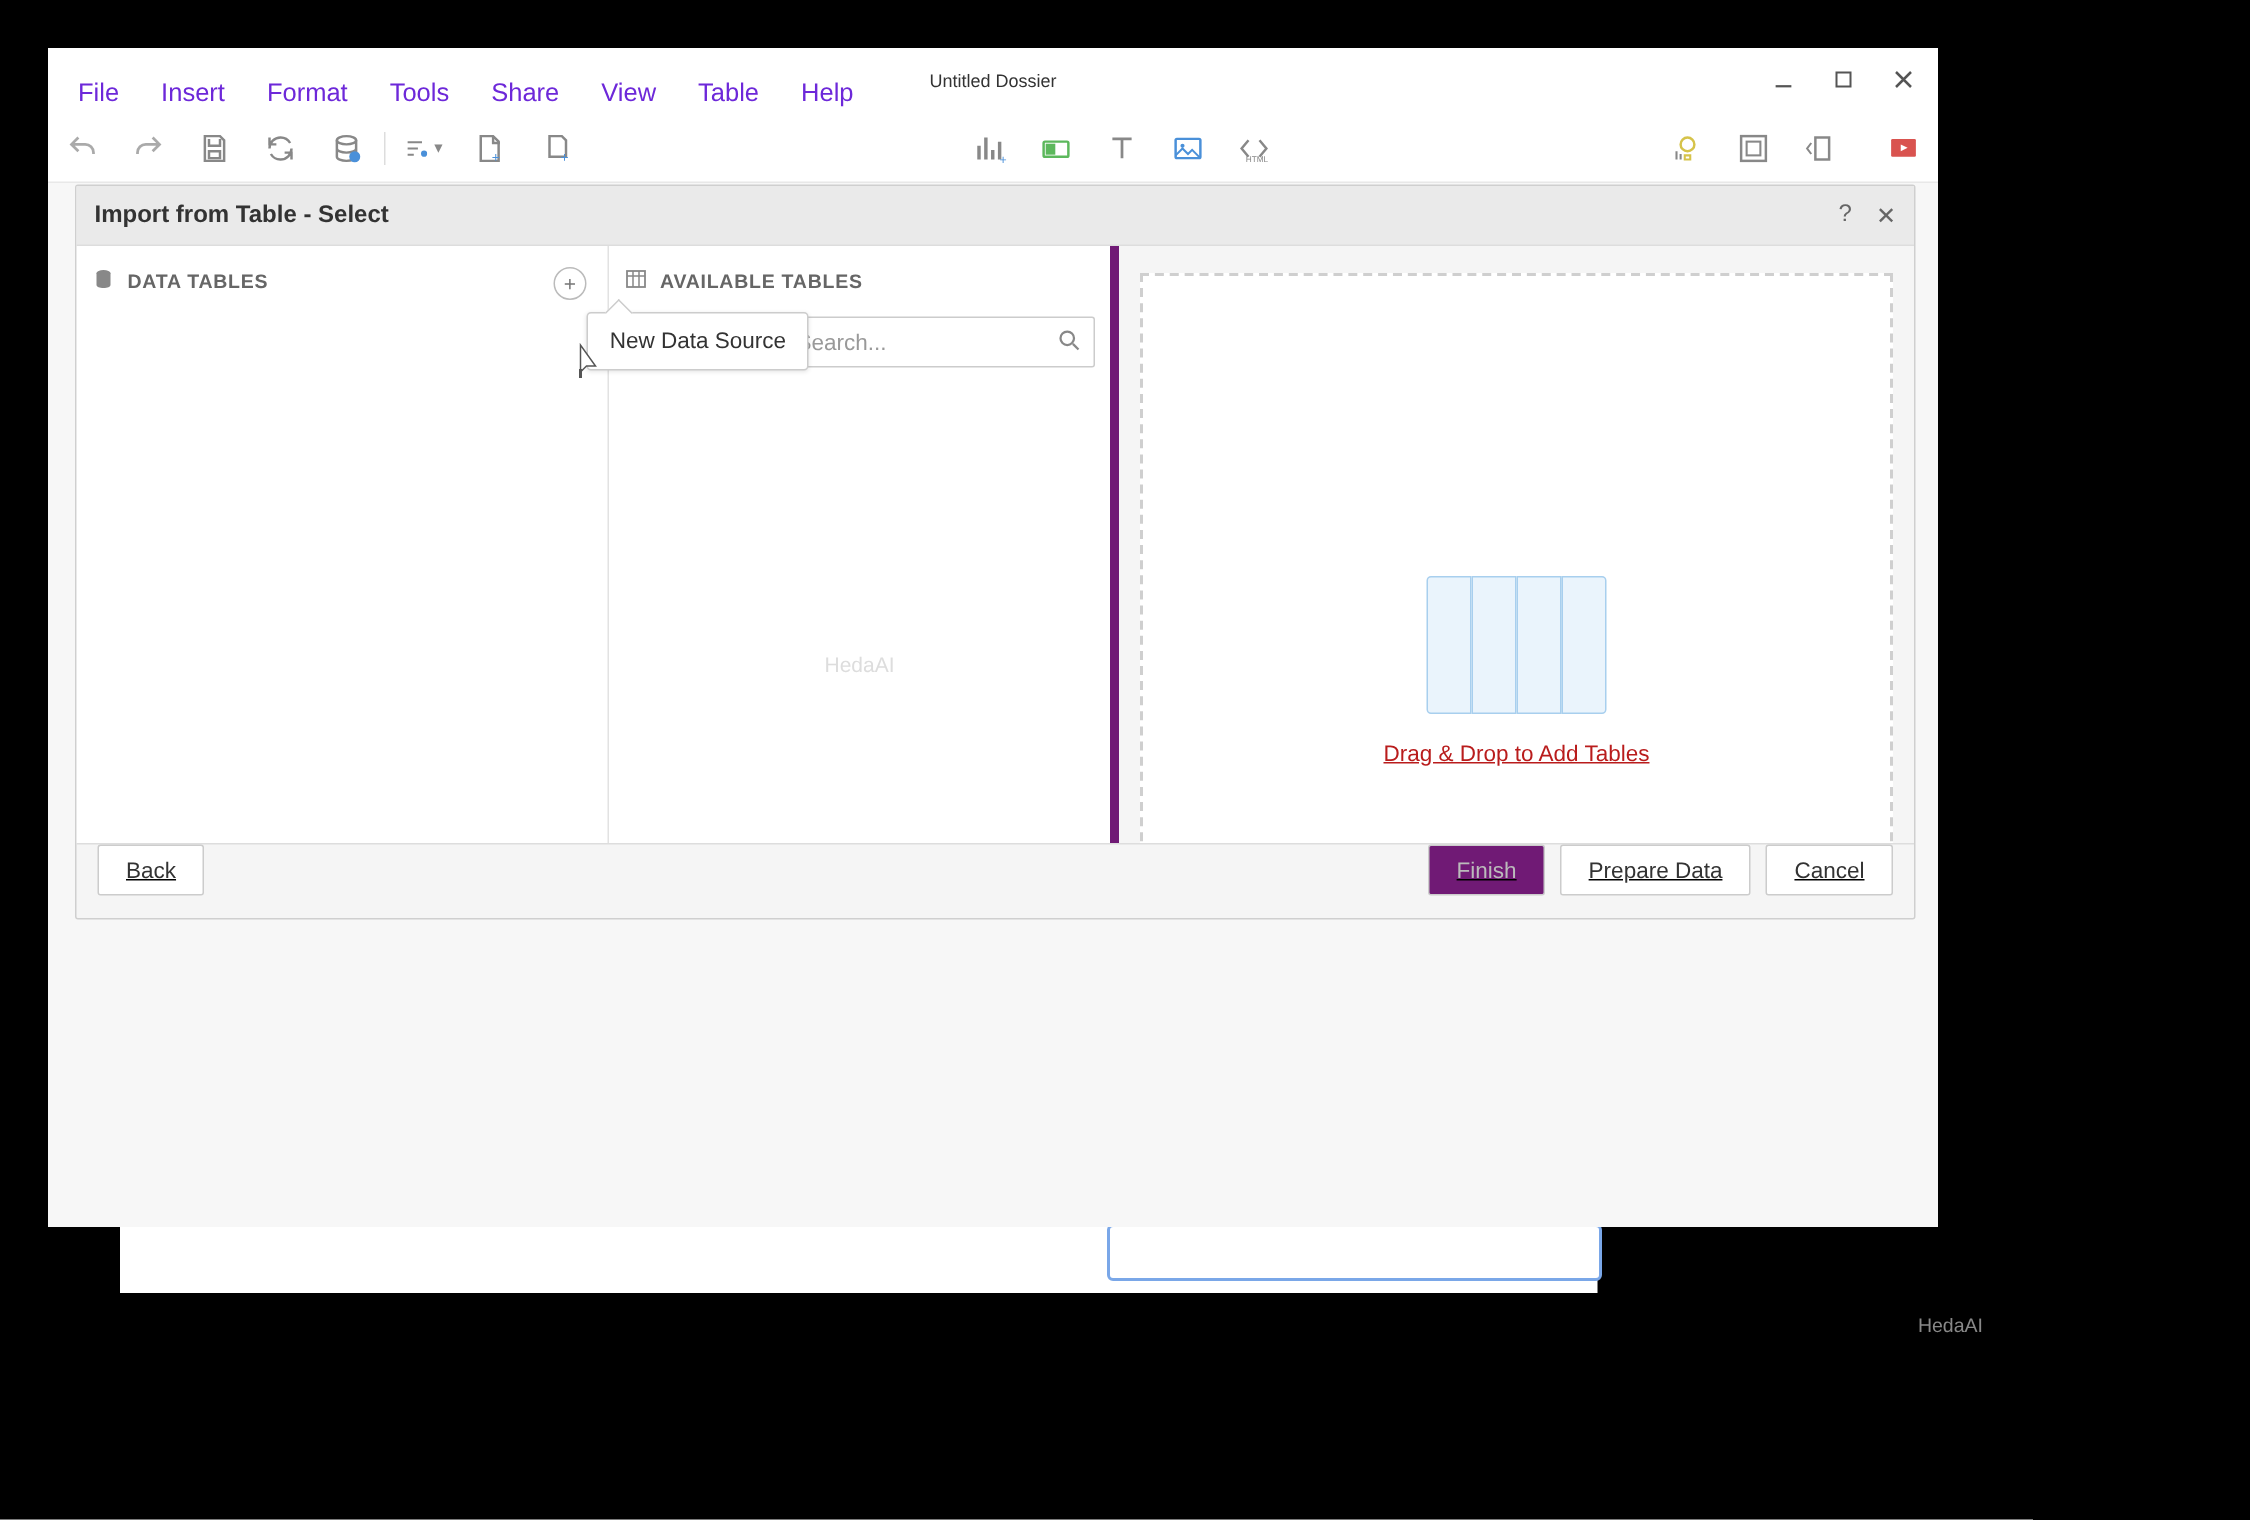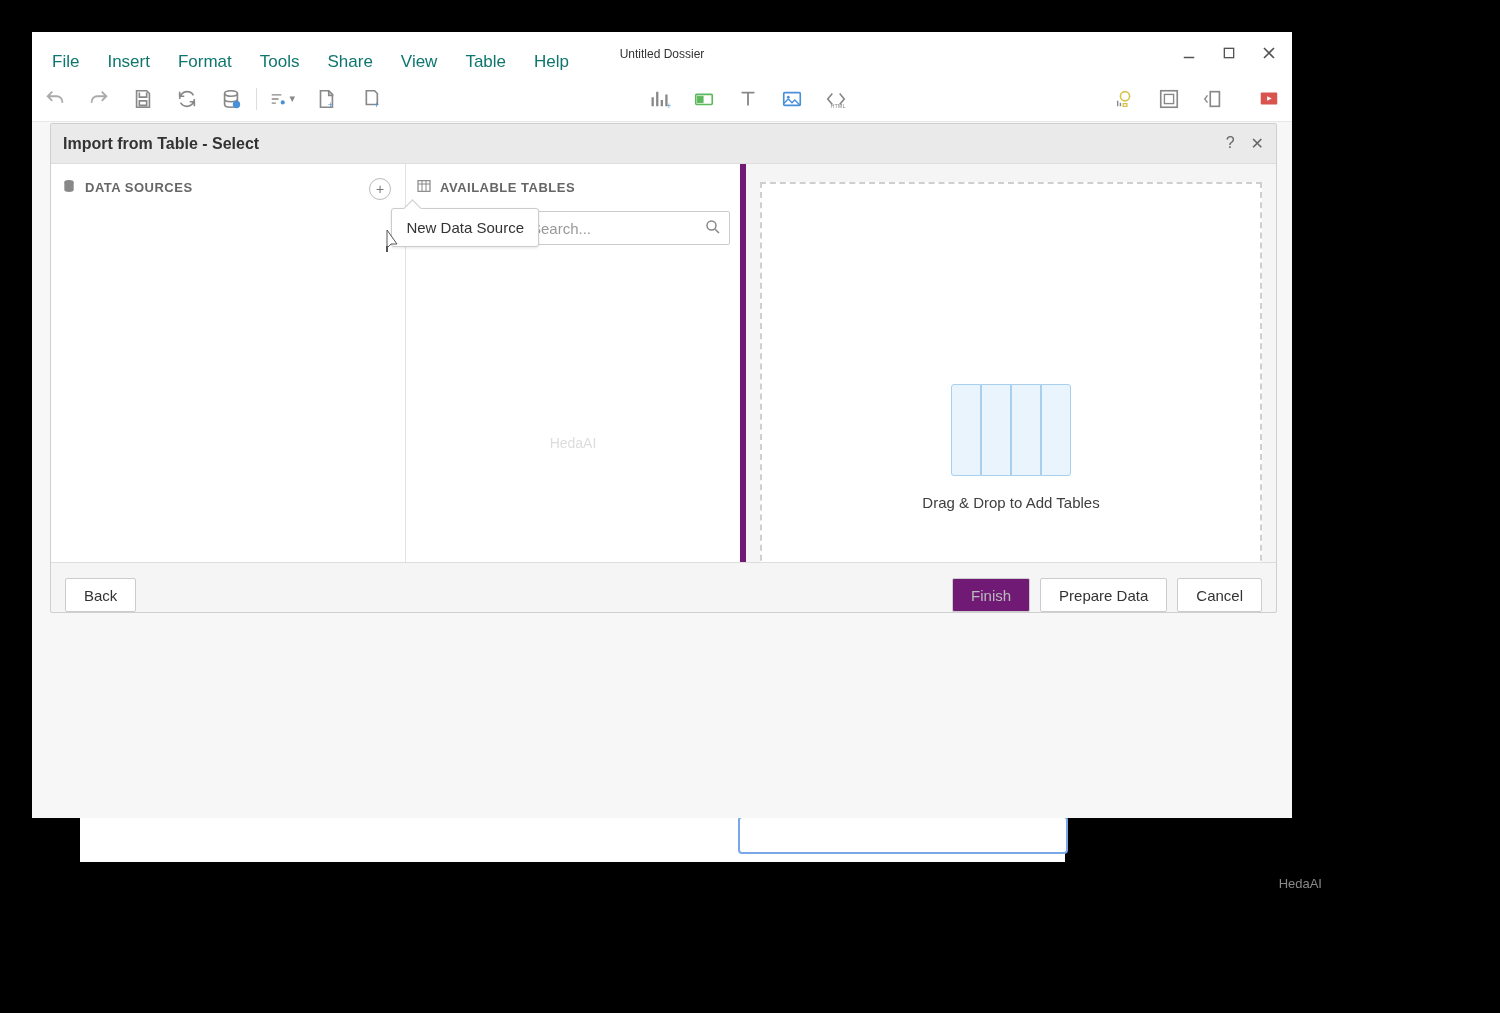--- a/index.html
+++ b/index.html
@@ -1,19 +1,19 @@
 <!DOCTYPE html>
 <html><head>
 <meta charset="utf-8">
 <style>
 * { box-sizing: border-box; margin: 0; padding: 0; font-family: -apple-system, BlinkMacSystemFont, "Segoe UI", Arial, sans-serif; }
 body { background: #000; width: 1500px; height: 1013px; position: relative; }
 .app-window { position: absolute; left: 32px; top: 32px; width: 1260px; height: 786px; background: #f7f7f7; display: flex; flex-direction: column; }
 .menu-bar { height: 44px; display: flex; align-items: center; padding: 0 6px; background: #fff; position: relative; }
-.menu-item { padding: 0 14px; font-size: 17px; color: #0f766e; cursor: pointer; margin-top: 15px; }
+.menu-item { padding: 0 14px; font-size: 17px; color: #6d28d9; cursor: pointer; margin-top: 15px; }
 .window-title { position: absolute; left: 50%; transform: translateX(-50%); font-size: 12px; color: #333; }
 .window-controls { position: absolute; right: 8px; top: 6px; display: flex; gap: 10px; }
 .wc-btn { width: 30px; height: 30px; display: flex; align-items: center; justify-content: center; color: #555; cursor: pointer; }
 .toolbar { height: 46px; background: #fff; display: flex; align-items: center; padding: 0 10px; border-bottom: 1px solid #e8e8e8; }
 .tb-group { display: flex; align-items: center; gap: 18px; }
 .tb-sep { width: 1px; height: 22px; background: #ddd; margin: 0 12px; }
 .tb-spacer { flex: 1; }
 .tb-btn { width: 26px; height: 26px; display: flex; align-items: center; justify-content: center; color: #888; cursor: pointer; }
 .tb-btn svg { width: 22px; height: 22px; }
 .tb-btn.green svg { stroke: #5cb85c; fill: #5cb85c; }
@@ -34,22 +34,22 @@
 .tooltip-pop::before { content:''; position: absolute; top: -7px; left: 14px; width: 12px; height: 12px; background: #fff; border-left: 1px solid #ccc; border-top: 1px solid #ccc; transform: rotate(45deg); }
 .search-wrap { margin-top: 14px; position: relative; }
 .search-input { width: 100%; height: 34px; border: 1px solid #ccc; border-radius: 2px; padding: 0 34px 0 10px; text-align: center; font-size: 15px; color: #555; background: #fff; }
 .search-input::placeholder { color: #999; text-align: center; }
 .search-icon-s { position: absolute; right: 8px; top: 7px; color: #888; }
 .dropzone { border: 2px dashed #cfcfcf; background: #fff; height: 530px; display: flex; flex-direction: column; align-items: center; justify-content: center; gap: 18px; }
 .dz-illus { display: flex; }
 .dz-col { width: 30px; height: 92px; border: 1px solid #a8cfee; background: #eaf4fc; }
 .dz-col:first-child { border-top-left-radius: 3px; border-bottom-left-radius: 3px; }
 .dz-col:last-child { border-top-right-radius: 3px; border-bottom-right-radius: 3px; }
-.dz-text { color: #404040; font-size: 15px; }
-.dialog-footer { height: 50px; display: flex; align-items: flex-end; padding: 0 14px; gap: 10px; border-top: 1px solid #ddd; }
+.dz-text { color: #b91c1c; font-size: 15px; text-decoration: underline; }
+.dialog-footer { height: 50px; display: flex; align-items: flex-start; padding: 0 14px; gap: 10px; border-top: 1px solid #ddd; text-decoration: underline; }
 .ft-spacer { flex: 1; }
 .btn { height: 34px; padding: 0 18px; border: 1px solid #ccc; background: #fff; border-radius: 2px; font-size: 15px; color: #333; cursor: pointer; display: flex; align-items: center; }
 .btn.disabled { color: #bbb; background: #701a75; cursor: default; }
 .cursor-pointer-ghost { position: absolute; left: 328px; top: 64px; z-index: 30; pointer-events: none; }
 .bg-panel-strip { position: absolute; left: 32px; top: 123px; width: 48px; height: 695px; background: #dedede; }
 .bg-bottom-white { position: absolute; left: 80px; top: 818px; width: 985px; height: 44px; background: #fff; }
 .bg-bottom-box { position: absolute; left: 738px; top: 816px; width: 330px; height: 38px; border: 2px solid #7aa7e8; border-radius: 4px; background: #fff; }
 .footer-text { position: absolute; right: 178px; bottom: 122px; font-size: 13px; color: #888; }
 </style>
 </head>
@@ -216,21 +216,21 @@
     </div>
   </div>
 
   <div class="dialog-body">
     <div class="pane-left">
       <div class="pane-header">
         <span><svg viewBox="0 0 24 24" width="16" height="16">
               <ellipse cx="12" cy="6" rx="7" ry="3" fill="#888"></ellipse>
               <path d="M5 6v12c0 1.7 3.1 3 7 3s7-1.3 7-3V6" fill="#888"></path>
             </svg></span>
-        <span>DATA SOURCES</span>
+        <span>DATA TABLES</span>
       </div>
       <div class="add-source-btn">
         <span>+</span>
       </div>
       <div class="tooltip-pop">New Data Source</div>
       <div class="cursor-pointer-ghost">
         <svg width="22" height="26" viewBox="0 0 22 26">
             <path d="M8 2v18l4-4h6L8 2z" fill="#fff" stroke="#555" stroke-width="1"></path>
             <rect x="7" y="18" width="2" height="6" fill="#555"></rect>
           </svg>

